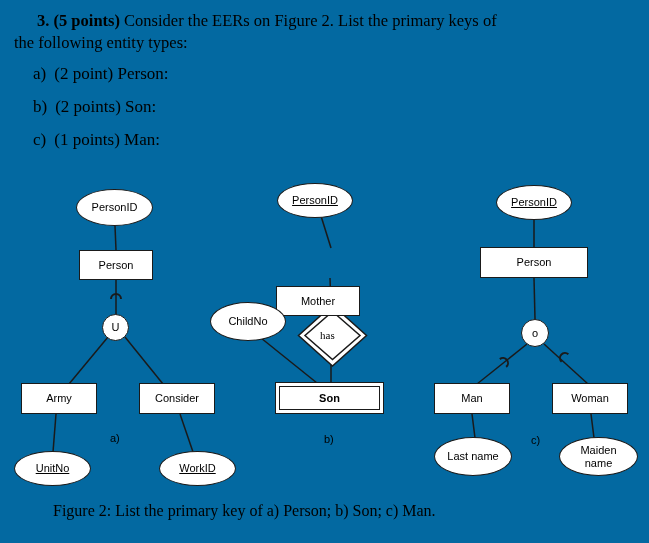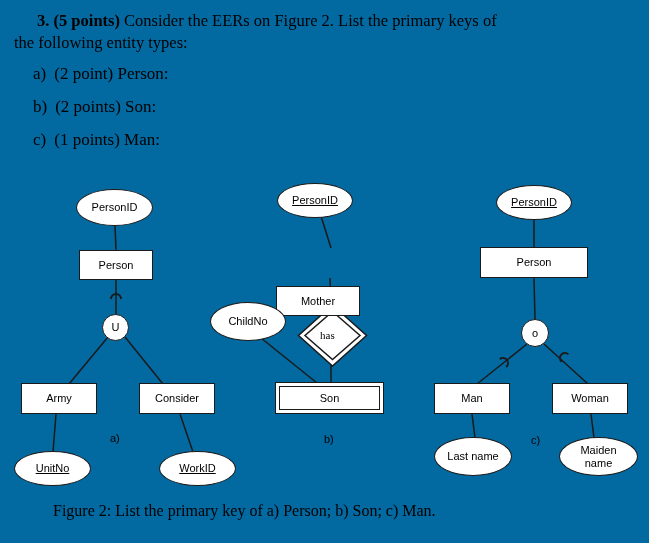--- a/index.html
+++ b/index.html
@@ -20,21 +20,21 @@
     border:1.5px solid #1a1a1a; display:flex; align-items:center; justify-content:center;
     font-family:"Liberation Sans", sans-serif; font-size:11px; color:#000;
     text-align:center; line-height:1.1;
   }
   .ellipse { border-radius:50%; }
   .circle  { border-radius:50%; }
   .u { text-decoration:underline; }
   .dlabel {
     position:absolute; font-family:"Liberation Sans", sans-serif; font-size:11px; color:#000;
   }
-  .double-rect { padding:3px; }
+  .double-rect { padding:3px;font-weight:bold; }
   .double-rect .inner {
     box-sizing:border-box; width:100%; height:100%; border:1.5px solid #1a1a1a;
     display:flex; align-items:center; justify-content:center;
   }
   .diamond-label {
     position:absolute; font-family:Liberation Serif, serif; font-size:11px; color:#000;
   }
 </style>
 </head>
 <body>

